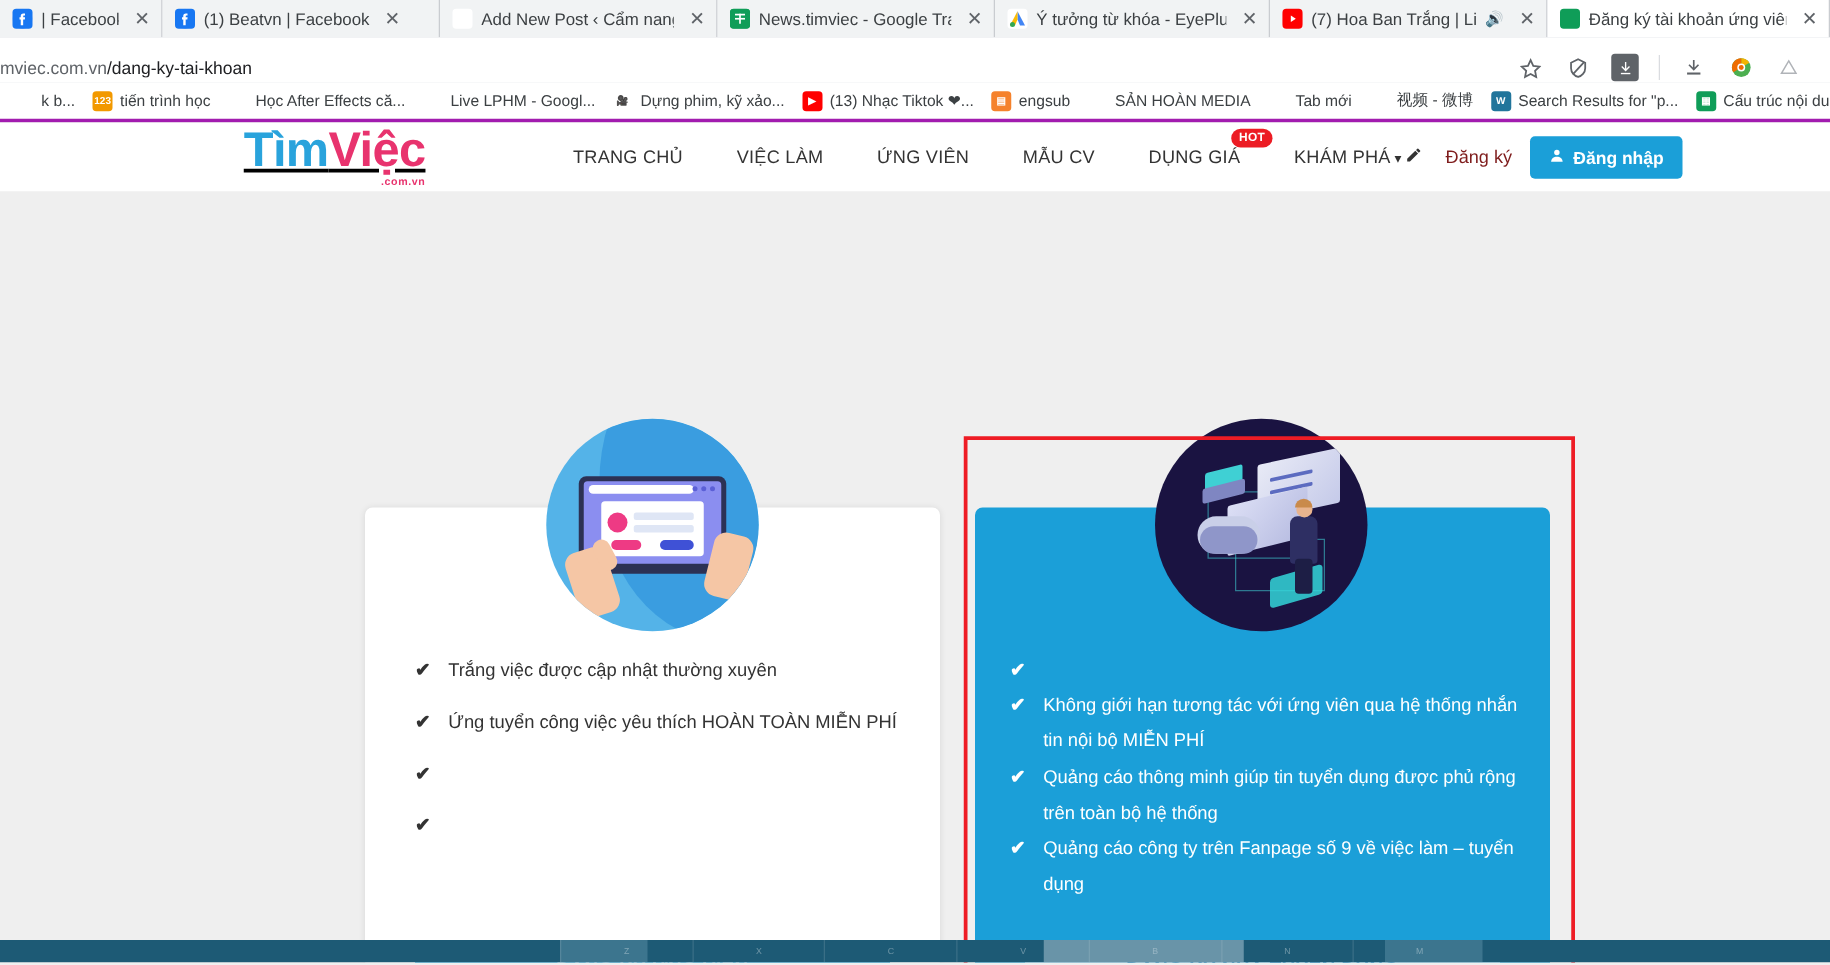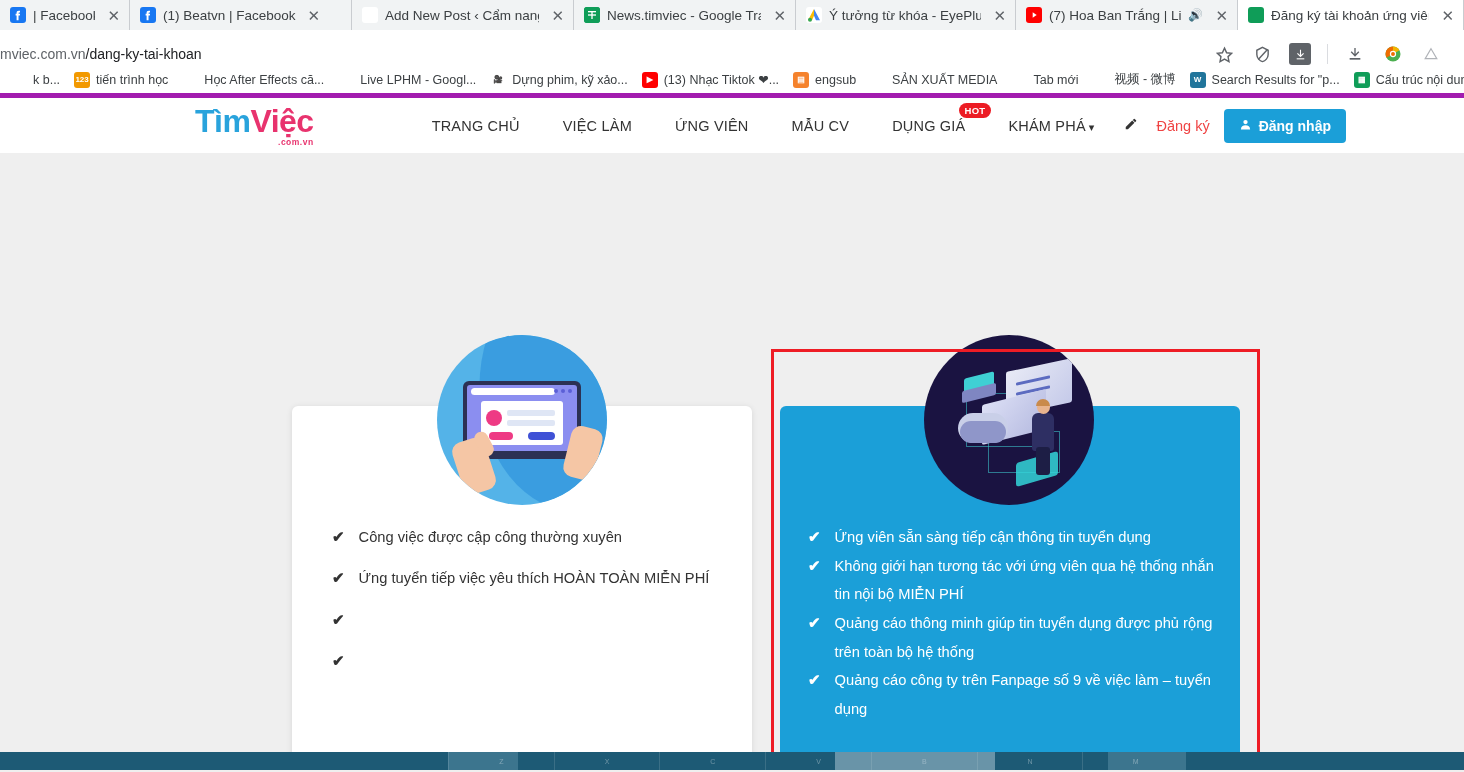--- a/index.html
+++ b/index.html
@@ -59,21 +59,21 @@
   }
   .url-text b { color:#202124; font-weight:400; }
   .omni-icons { display:flex; align-items:center; gap:16px; padding-right:10px;}
   .oic { width:22px; height:22px; display:inline-flex; align-items:center; justify-content:center; color:#5f6368; }
   .oic.boxed { background:#5f6368; border-radius:3px; color:#fff; }
   .sep { width:1px; height:20px; background:#dadce0; }
 
   
   .bookmarks {
     height:32px; background:#fff; display:flex; align-items:center;
-    gap:0px; padding:0 4px; border-bottom:5px solid #a21caf;
+    gap:0px; padding:0 4px; border-bottom:3px solid #a21caf;
     overflow:hidden; white-space:nowrap;
   }
   .bm { display:inline-flex; align-items:center; gap:6px; padding:2px 7px; font-size:12.5px; color:#3c4043; flex:0 0 auto; }
   .bm .bmico { width:16px; height:16px; flex:0 0 16px; border-radius:3px; display:inline-flex; align-items:center; justify-content:center; font-size:8px; color:#fff; font-weight:bold; }
   .ico-num { background:#f29900; border-radius:3px; font-size:8px; }
   .ico-ae { background:transparent; color:#c038e8; font-size:15px; }
   .ico-drive { background:transparent; color:#1a73e8; font-size:14px; }
   .ico-cam { background:transparent; color:#333; font-size:14px; }
   .ico-yt { background:#ff0000; border-radius:3px; font-size:8px; }
   .ico-eng { background:#f5822c; border-radius:3px; font-size:8px; }
@@ -82,39 +82,39 @@
   .ico-sheet { background:#0f9d58; border-radius:2px; font-size:9px; }
 
   
   .page { position:relative; width:1464px; height:672px; background:#efefef; overflow:hidden; }
 
   .site-header {
     height:55px; background:#fff; display:flex; align-items:center;
     position:relative;
   }
   .logo { margin-left:195px; display:flex; flex-direction:column; align-items:flex-end; line-height:1; }
-  .logo-main { font-size:32px; font-weight:bold; letter-spacing:-0.5px; }
+  .logo-main { font-size:39px; font-weight:bold; letter-spacing:-0.5px;text-decoration:underline; }
   .logo-main .t1 { color:#29a3dc; }
   .logo-main .t2 { color:#e8336e; }
   .logo-sub { font-size:8.5px; color:#e8336e; font-weight:bold; margin-top:1px; letter-spacing:0.5px; }
 
   .nav { display:flex; align-items:center; gap:43px; margin-left:118px; }
   .nav a {
     font-size:14.5px; color:#333; text-decoration:none; letter-spacing:0.2px;
     position:relative; white-space:nowrap;
   }
   .hot-badge {
     position:absolute; top:-15px; right:-26px;
     background:#ec1c24; color:#fff; font-size:9.5px; font-weight:bold;
     padding:2px 6px; border-radius:8px; letter-spacing:0.3px;
   }
   .caret { font-size:11px; margin-left:3px; }
 
   .header-right { position:absolute; right:118px; display:flex; align-items:center; gap:14px; }
-  .reg-link { display:inline-flex; align-items:center; gap:18px; font-size:14.5px; color:#ef4444; }
+  .reg-link { display:inline-flex; align-items:center; gap:18px; font-size:14.5px; color:#7f1d1d; }
   .pencil { font-size:14px; color:#333; transform:rotate(0deg); }
   .login-btn {
     background:#1b9fd8; color:#fff; font-size:14px; font-weight:bold;
     padding:9px 15px; border-radius:4px; display:inline-flex; align-items:center; gap:7px;
     border:none; cursor:pointer; white-space:nowrap;
   }
   .login-btn .uico { font-size:13px; }
 
   .content { position:relative; height:617px; }
 
@@ -347,21 +347,21 @@
       <span class="bm">
         <span class="bmico ico-yt">▶</span>
         <span>(13) Nhạc Tiktok ❤...</span>
       </span>
       <span class="bm">
         <span class="bmico ico-eng">▤</span>
         <span>engsub</span>
       </span>
       <span class="bm">
         <span class="bmico ico-drive">▲</span>
-        <span>SẢN XUẤT MEDIA</span>
+        <span>SẢN HOÀN MEDIA</span>
       </span>
       <span class="bm">
         <span class="bmico ico-drive">▲</span>
         <span>Tab mới</span>
       </span>
       <span class="bm">
         <span class="bmico ico-weibo">◉</span>
         <span>视频 - 微博</span>
       </span>
       <span class="bm">
@@ -410,41 +410,40 @@
       </button>
     </div>
   </div>
 
   <div class="content">
 
     <div class="card-left">
       <div class="features" style="top:117px;" id="featL">
           <div class="feat">
             <span class="chk">✔</span>
-            <span>Công việc được cập công thường xuyên</span>
-          </div>
-          <div class="feat">
-            <span class="chk">✔</span>
-            <span>Ứng tuyển tiếp việc yêu thích HOÀN TOÀN MIỄN PHÍ</span>
+            <span>Trắng việc được cập nhật thường xuyên</span>
+          </div>
+          <div class="feat">
+            <span class="chk">✔</span>
+            <span>Ứng tuyển công việc yêu thích HOÀN TOÀN MIỄN PHÍ</span>
           </div>
           <div class="feat">
             <span class="chk">✔</span>
           </div>
           <div class="feat">
             <span class="chk">✔</span>
           </div>
         </div>
       <button class="cta cta-left">ĐĂNG KÝ ỨNG VIÊN</button>
     </div>
 
     <div class="card-right">
       <div class="features" style="top:117px; left:28px; right:20px;" id="featR">
           <div class="feat">
             <span class="chk">✔</span>
-            <span>Ứng viên sẵn sàng tiếp cận thông tin tuyển dụng</span>
           </div>
           <div class="feat">
             <span class="chk">✔</span>
             <span>Không giới hạn tương tác với ứng viên qua hệ thống nhắn tin nội bộ MIỄN PHÍ</span>
           </div>
           <div class="feat">
             <span class="chk">✔</span>
             <span>Quảng cáo thông minh giúp tin tuyển dụng được phủ rộng trên toàn bộ hệ thống</span>
           </div>
           <div class="feat">

